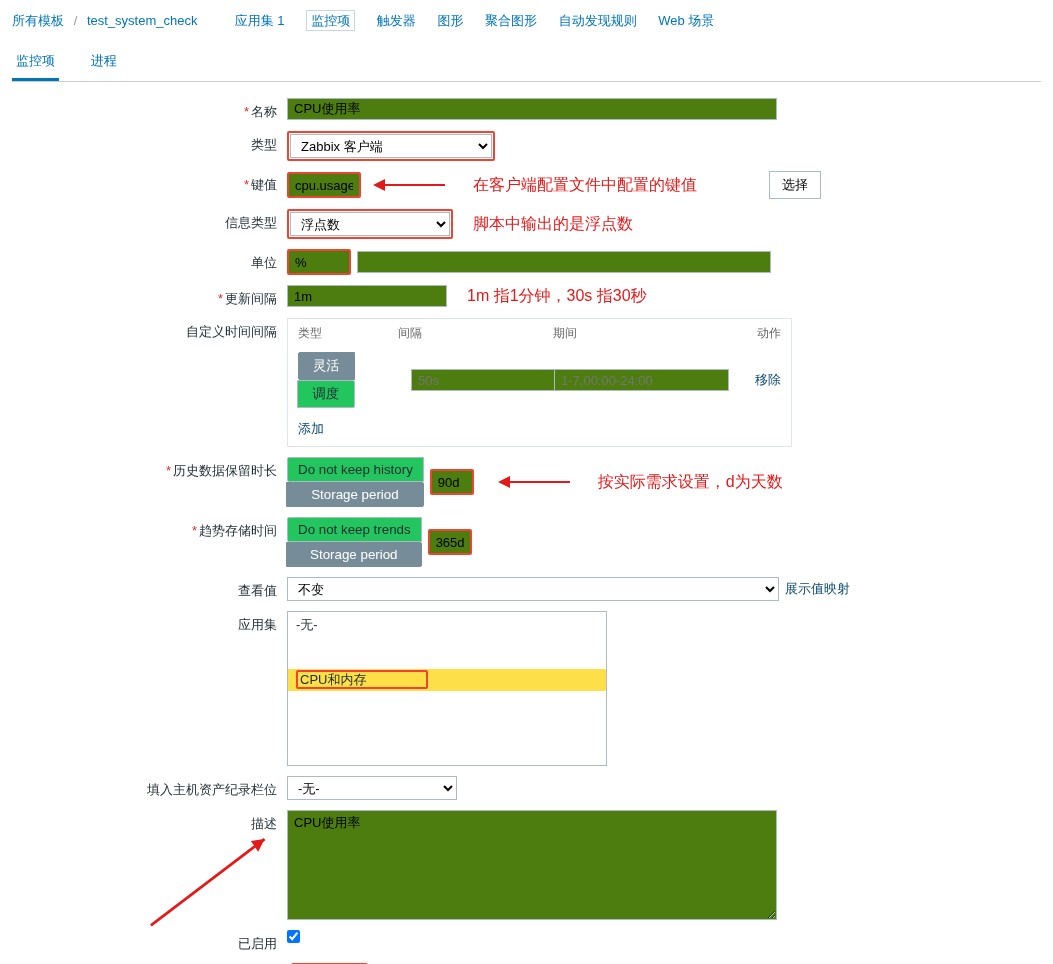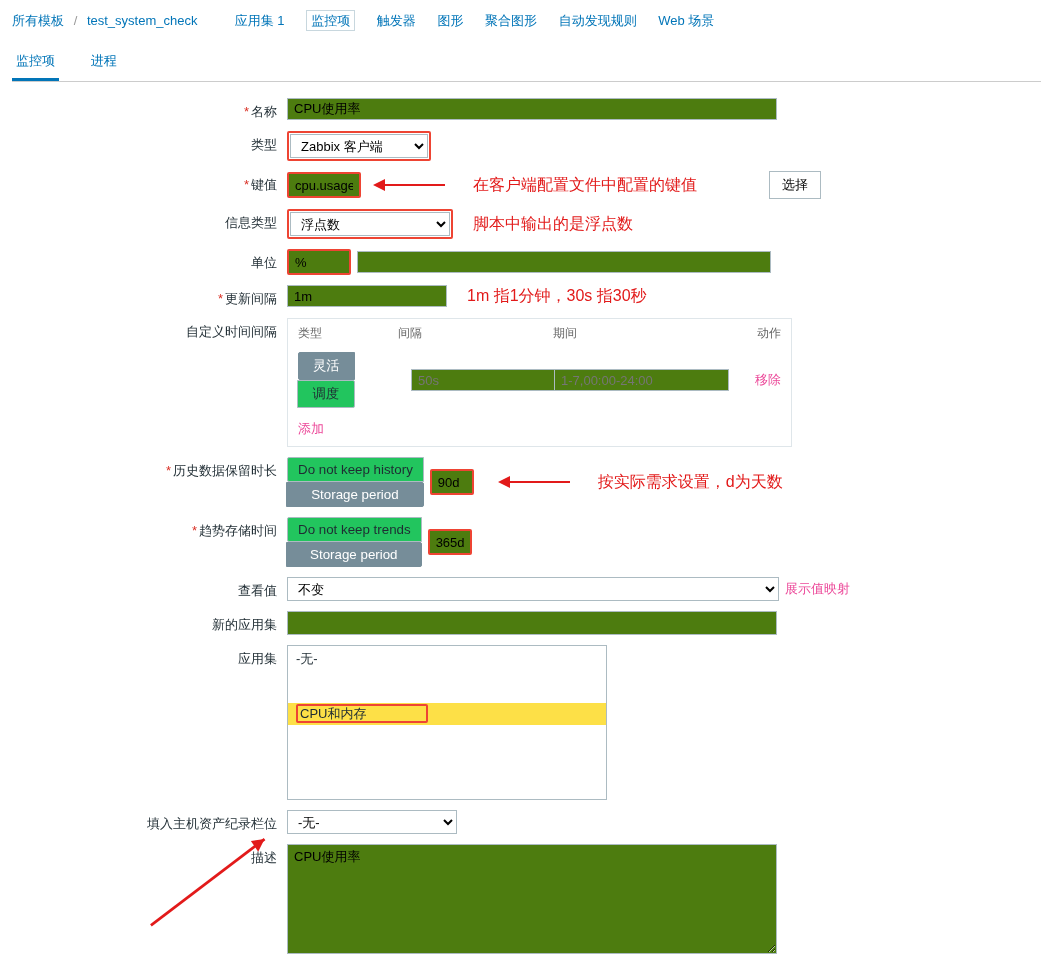--- a/index.html
+++ b/index.html
@@ -15,38 +15,38 @@
 .tabs-second a.active { border-bottom: 3px solid #0275b8; color:#0275b8; }
 .form-table { width: 100%; }
 .form-row { display:flex; align-items: flex-start; margin-bottom: 10px; }
 .form-label { width: 275px; text-align: right; padding-right: 10px; padding-top: 5px; color:#1f2c33; }
 .form-label .req { color: #d93025; margin-right: 2px; }
 .form-cell { flex: 1; display:flex; align-items:center; gap: 6px; flex-wrap: wrap; }
 input[type=text], textarea, select { border: 1px solid #acbbc2; padding: 3px 6px; font-size: 13px; font-family: inherit; background:#4d7c0f; }
 input[type=text] { height: 22px; }
 select { height: 24px; background:#fff; }
 .w-full { width: 490px; }
-.w-type { width: 138px; }
+.w-type { width: 202px; }
 .btn { border: 1px solid #acbbc2; background:#fff; padding: 4px 12px; cursor:pointer; font-size:13px; }
 .btn-blue { background:#0275b8; color:#fff; border-color:#0275b8; padding:5px 18px; }
 .btn-grey-seg { background:#768d99; color:#fff; border:1px solid #768d99; padding:4px 14px; }
 .btn-white-seg { background:#22c55e; color:#1f2c33; border:1px solid #acbbc2; padding:4px 10px; }
 .red-box { border: 2px solid #e43; border-radius:2px; }
 .annot { color:#e21a1a; font-size: 16px; margin-left: 14px; }
 .arrow-left { display:inline-block; width:70px; height:2px; background:#e21a1a; position:relative; vertical-align:middle; }
 .arrow-left::before { content:''; position:absolute; left:-2px; top:-5px; border-right:12px solid #e21a1a; border-top:6px solid transparent; border-bottom:6px solid transparent; }
 .interval-block { border:1px solid #dfe6ea; width: 505px; }
 .interval-header { display:flex; padding:6px 10px; color:#666; font-size:12px; }
 .interval-header span { flex:1; }
 .interval-row { display:flex; padding:4px 10px 8px; gap: 6px; align-items:center; }
 .interval-row .col1{ width:94px;}
 .interval-row .col2{ width:150px;}
 .interval-row .col3{ width:170px;}
 .interval-row .col4{ flex:1; text-align:right;}
-.link { color:#ec4899; cursor:pointer; }
+.link { color:#0c4a6e; cursor:pointer; }
 .segbtn { display:inline-flex;flex-direction:column; }
 .segbtn button { border-radius:0; margin:0; }
 .segbtn button:first-child{ border-radius: 2px 0 0 2px;}
 .segbtn button:last-child{ border-radius: 0 2px 2px 0; margin-left:-1px;}
 .listbox { width:320px; height:155px; border:1px solid #acbbc2; overflow:auto; padding:2px 0; }
 .listbox div { padding:2px 8px; cursor:pointer; }
 .listbox div.sel { background:#fde047;margin-top:33px; }
 .green-highlight { border:1px solid #a8d8a8; background:#f0faf0; }
 textarea.desc { width: 490px; height: 110px; resize: both; }
 .buttons-row { margin-left: 279px; display:flex; gap:12px; align-items:center; }
@@ -195,26 +195,20 @@
 <div class="form-row">
   <div class="form-label"><span>查看值</span></div>
   <div class="form-cell">
     <select style="width:492px;">
       <option>不变</option>
     </select>
     <a class="link">展示值映射</a>
   </div>
 </div>
 
-<div class="form-row">
-  <div class="form-label"><span>新的应用集</span></div>
-  <div class="form-cell">
-    <input type="text" class="green-highlight" style="width: 490px; height: 24px;">
-  </div>
-</div>
 
 <div class="form-row">
   <div class="form-label"><span>应用集</span></div>
   <div class="form-cell">
     <div class="listbox">
       <div>-无-</div>
       <div class="sel">
         <span class="red-box" style="padding:0 60px 0 2px;">CPU和内存</span>
       </div>
     </div>

